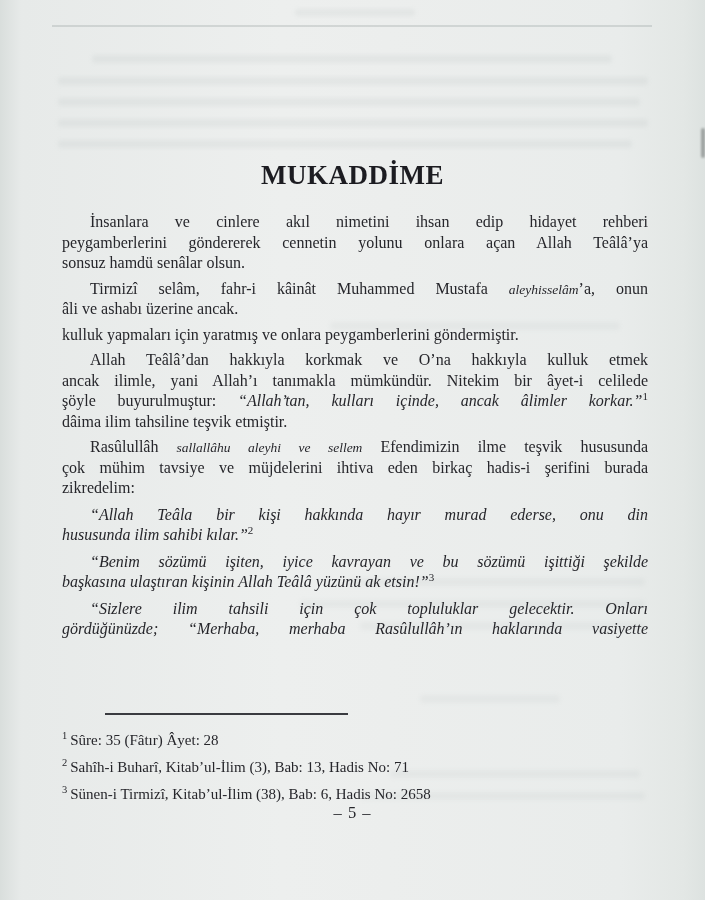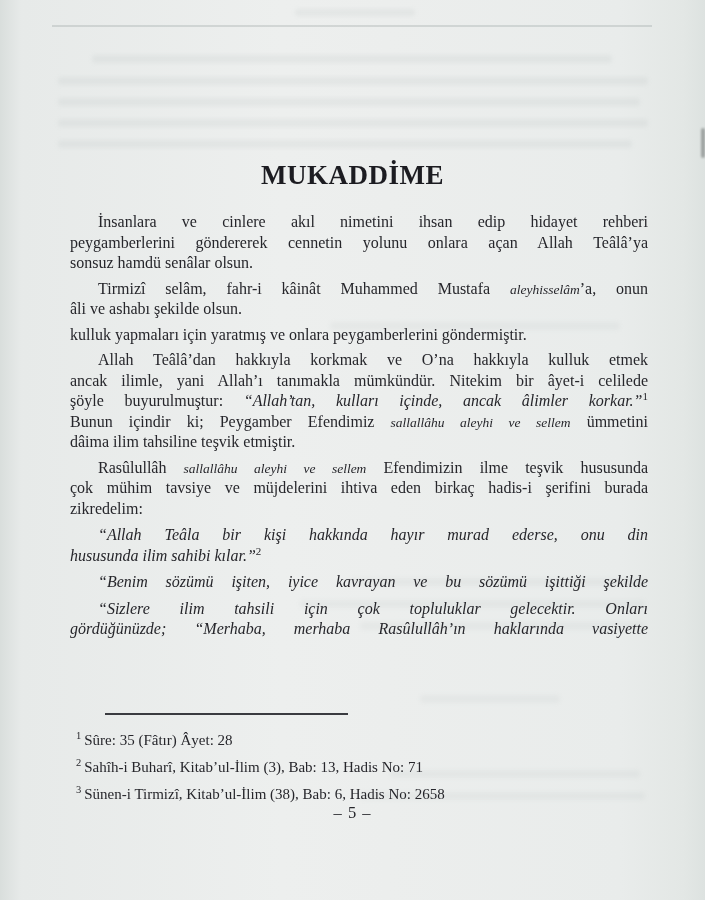--- a/index.html
+++ b/index.html
@@ -34,21 +34,21 @@
     position:absolute; top:160px; left:0; width:705px;
     text-align:center; font-size:27px; font-weight:700;
     letter-spacing:.5px; color:#1c1c21;
   }
 
   
   .body-text {
     position:absolute; top:212px; left:62px; width:586px;
     font-size:16px; color:var(--ink,#26262b);
   }
-  .para { margin:0 0 5px 8px; }
+  .para { margin:0 0 5px 0; }
   .para.quote { margin-top:6px; font-style:italic; }
   .line {
     height:20.5px; line-height:20.5px;
     text-align:justify; text-align-last:justify;
     overflow:visible; white-space:normal;
   }
   .line.first { text-indent:28px; }
   .line.end { text-align:right; text-align-last:left; }
   .si { font-style:italic; font-size:13.5px; }
   .i  { font-style:italic; }
@@ -58,21 +58,21 @@
 
   
   .footnote-sep {
     position:absolute; top:713px; left:105px; width:243px;
     border-top:2px solid var(--rule,#3a3b40);
   }
   .footnotes {
     position:absolute; top:731px; left:62px; width:586px;
     font-size:15px; color:var(--ink,#26262b);
   }
-  .footnote { margin:0 0 8px 14px; padding-left:14px; text-indent:-14px; line-height:19px; }
+  .footnote { margin:0 0 8px 0; padding-left:14px; text-indent:-14px; line-height:19px; }
   .footnote sup { font-size:10.5px; padding-right:3px; }
 
   
   .page-number {
     position:absolute; top:803px; left:0; width:705px;
     text-align:center; font-size:16.5px; letter-spacing:1px;
     color:var(--ink,#26262b);
   }
 </style>
 </head>
@@ -99,43 +99,43 @@
   <div class="title">MUKADDİME</div>
 
   <div class="body-text">
       <div class="para">
         <div class="line first"><span>İnsanlara ve cinlere akıl nimetini ihsan edip hidayet rehberi</span></div>
         <div class="line"><span>peygamberlerini göndererek cennetin yolunu onlara açan Allah Teâlâ’ya</span></div>
         <div class="line end"><span>sonsuz hamdü senâlar olsun.</span></div>
       </div>
       <div class="para">
         <div class="line first"><span>Tirmizî selâm, fahr-i kâinât Muhammed Mustafa </span><span class="si">aleyhisselâm</span><span>’a, onun</span></div>
-        <div class="line end"><span>âli ve ashabı şekilde olsun.</span></div>
+        <div class="line end"><span>âli ve ashabı üzerine ancak.</span></div>
       </div>
       <div class="para">
         <div class="line end"><span>kulluk yapmaları için yaratmış ve onlara peygamberlerini göndermiştir.</span></div>
       </div>
       <div class="para">
         <div class="line first"><span>Allah Teâlâ’dan hakkıyla korkmak ve O’na hakkıyla kulluk etmek</span></div>
         <div class="line"><span>ancak ilimle, yani Allah’ı tanımakla mümkündür. Nitekim bir âyet-i celilede</span></div>
         <div class="line"><span>şöyle buyurulmuştur: </span><span class="i">“Allah’tan, kulları içinde, ancak âlimler korkar.”</span><sup>1</sup></div>
-        <div class="line"><span>Bunun içindir ki; Peygamber Efendimiz </span><span class="si">sallallâhu aleyhi ve sellem</span><span> ümmetini</span></div>
         <div class="line end"><span>dâima ilim tahsiline teşvik etmiştir.</span></div>
       </div>
       <div class="para">
         <div class="line first"><span>Rasûlullâh </span><span class="si">sallallâhu aleyhi ve sellem</span><span> Efendimizin ilme teşvik hususunda</span></div>
         <div class="line"><span>çok mühim tavsiye ve müjdelerini ihtiva eden birkaç hadis-i şerifini burada</span></div>
         <div class="line end"><span>zikredelim:</span></div>
       </div>
       <div class="para quote">
         <div class="line first"><span>“Allah Teâla bir kişi hakkında hayır murad ederse, onu din</span></div>
         <div class="line end"><span>hususunda ilim sahibi kılar.”</span><sup>2</sup></div>
       </div>
       <div class="para quote">
         <div class="line first"><span>“Benim sözümü işiten, iyice kavrayan ve bu sözümü işittiği şekilde</span></div>
+        <div class="line end"><span>başkasına ulaştıran kişinin Allah Teâlâ yüzünü ak etsin!”</span><sup>3</sup></div>
       </div>
       <div class="para quote">
         <div class="line first"><span>“Sizlere ilim tahsili için çok topluluklar gelecektir. Onları</span></div>
         <div class="line"><span>gördüğünüzde; “Merhaba, merhaba Rasûlullâh’ın haklarında vasiyette</span></div>
       </div>
     </div>
 
   <div class="footnote-sep"></div>
 
   <div class="footnotes">

